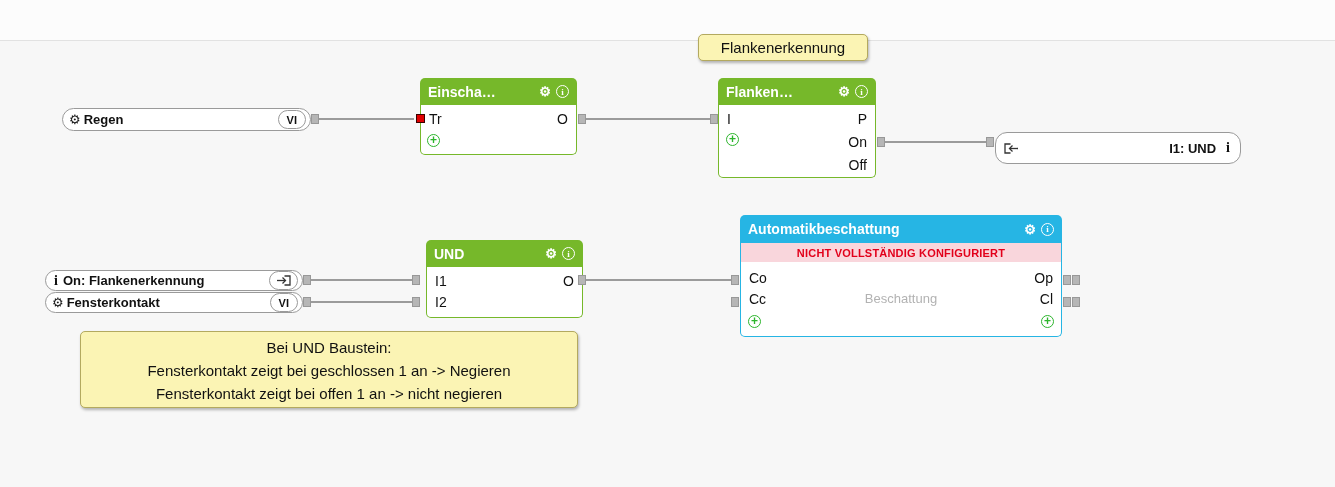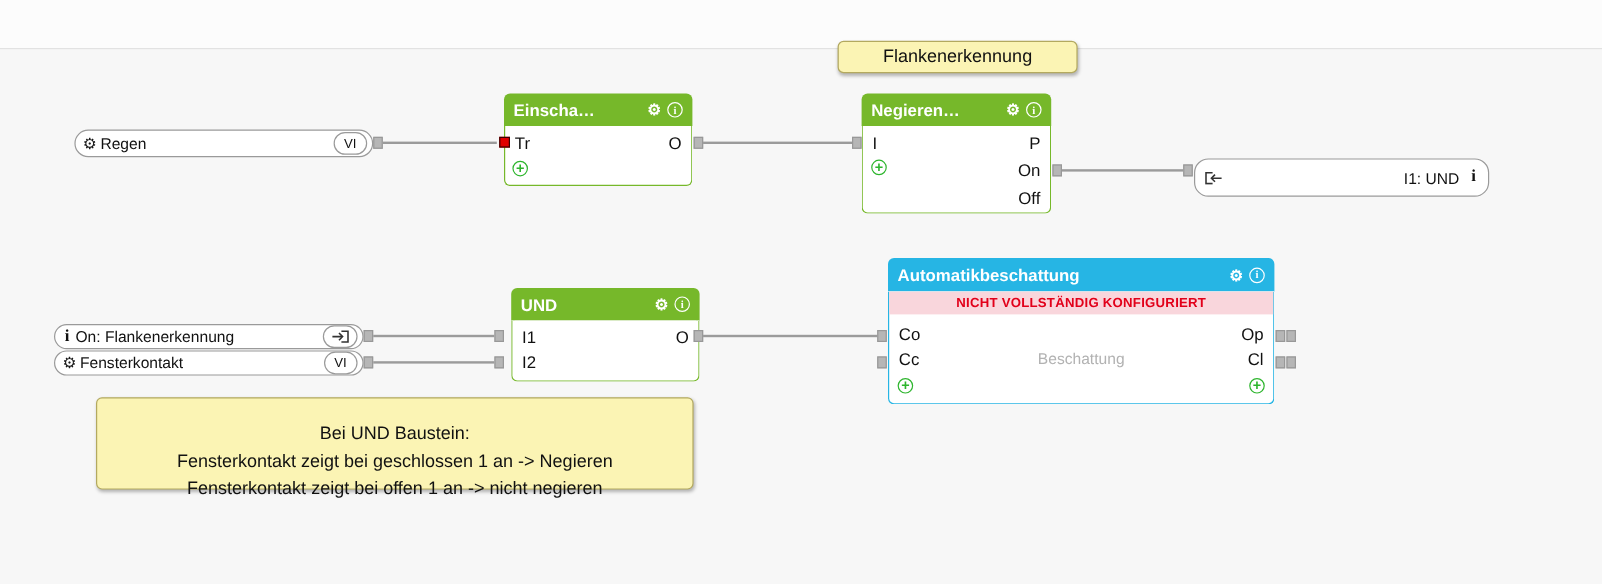--- a/index.html
+++ b/index.html
@@ -19,37 +19,37 @@
   
   .tag, .note {
     position:absolute;
     background:var(--note_bg,#fbf4b4);
     border:1px solid var(--note_border,#b3a95f);
     border-radius:5px;
     box-shadow:1px 2px 3px rgba(0,0,0,.28);
     box-sizing:border-box;
   }
   .tag { display:flex; align-items:center; justify-content:center; font-size:15px; }
-  .note { text-align:center; font-size:15px; line-height:23px; padding-top:18px; }
+  .note { text-align:center; font-size:15px; line-height:23px; padding-top:4px; }
   
   .pill {
     position:absolute; background:#fff;
     border:1px solid #9a9a9a; border-radius:12px;
     display:flex; align-items:center;
     font-size:13px; padding:0 4px 0 6px; box-sizing:border-box;
   }
-  .pill .lbl { margin-left:3px; white-space:nowrap; }
+  .pill .lbl { margin-left:3px; white-space:nowrap;font-weight:bold; }
   .gear-dark { font-size:13px; color:#1a1a1a; line-height:1; }
   .info-dark {
     font-family:"Liberation Serif", serif; font-weight:bold;
     font-size:14px; line-height:1; padding:0 2px;
   }
   .badge {
     margin-left:auto; border:1px solid #9a9a9a; border-radius:10px;
-    background:#fff; font-size:11px; font-weight:normal;
+    background:#fff; font-size:11px; font-weight:bold;
     padding:0 8px; height:17px; line-height:16px; display:flex; align-items:center;
   }
   .badge-icon { padding:0 6px; }
   
   .block { position:absolute; box-sizing:border-box; }
   .block-header {
     height:27px; border-radius:5px 5px 0 0;
     display:flex; align-items:center; padding:0 8px;
     color:#fff; font-weight:bold; font-size:14px; box-sizing:border-box;
   }
@@ -96,21 +96,21 @@
     background:#e00000; border:1px solid #3a0000; box-sizing:border-box;
   }
 </style>
 </head>
 <body style="--green: #76b82a; --cyan: #26b5e4; --warn_bg: #f9d6dc; --warn_text: #e2001a; --note_bg: #fbf4b4; --note_border: #b3a95f; --wire: #9b9b9b;">
 
 <div class="canvas">
 
   <div class="topstrip"></div>
 
-  <div class="tag" style="left:698px; top:34px; width:200px; height:27px;text-align:center;">
+  <div class="tag" style="left:698px; top:34px; width:170px; height:27px;text-align:center;">
     <span>Flankenerkennung</span>
   </div>
 
   <div class="pill" style="left:62px; top:108px; width:249px; height:23px;">
     <span class="gear-dark">⚙</span>
     <span class="lbl">Regen</span>
     <span class="badge">VI</span>
   </div>
 
   <div class="pill" style="left:45px; top:270px; width:258px; height:21px;">
@@ -153,21 +153,21 @@
     <div class="block-body" style="height:50px;">
       <span class="pin" style="left:8px; top:6px;">Tr</span>
       <span class="pin" style="right:8px; top:6px;">O</span>
       <span class="plus" style="left:6px; top:29px;">+</span>
       <span class="red-marker" style="left:-5px; top:9px;"></span>
     </div>
   </div>
 
   <div class="block green" style="left:718px; top:78px; width:158px;">
     <div class="block-header">
-      <span>Negieren…</span>
+      <span>Flanken…</span>
       <span class="hdr-icons">
         <span class="gear-w">⚙</span>
         <span class="circle-i">i</span>
       </span>
     </div>
     <div class="block-body" style="height:73px;">
       <span class="pin" style="left:8px; top:6px;">I</span>
       <span class="pin" style="right:8px; top:6px;">P</span>
       <span class="pin" style="right:8px; top:29px;">On</span>
       <span class="pin" style="right:8px; top:52px;">Off</span>

